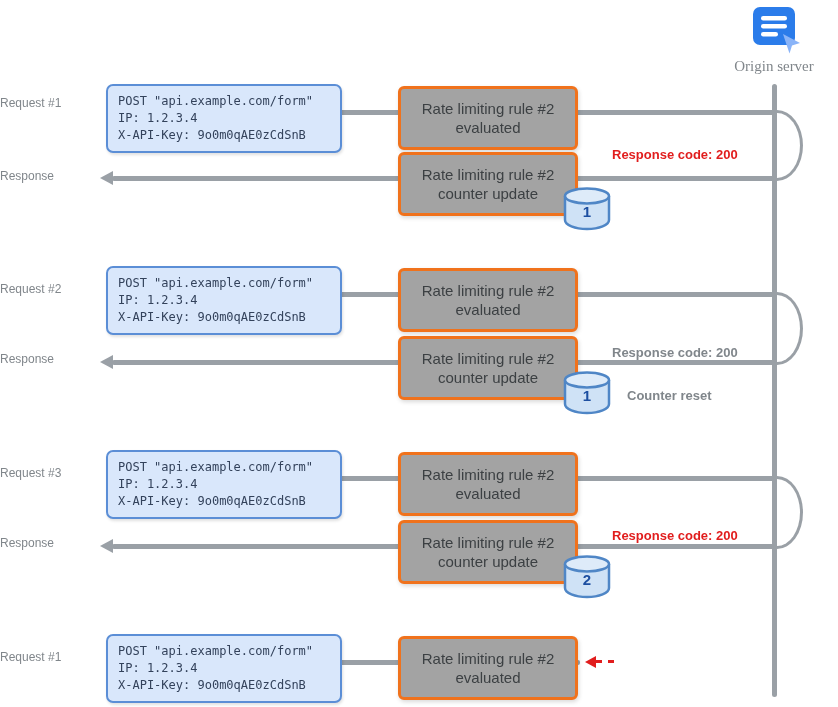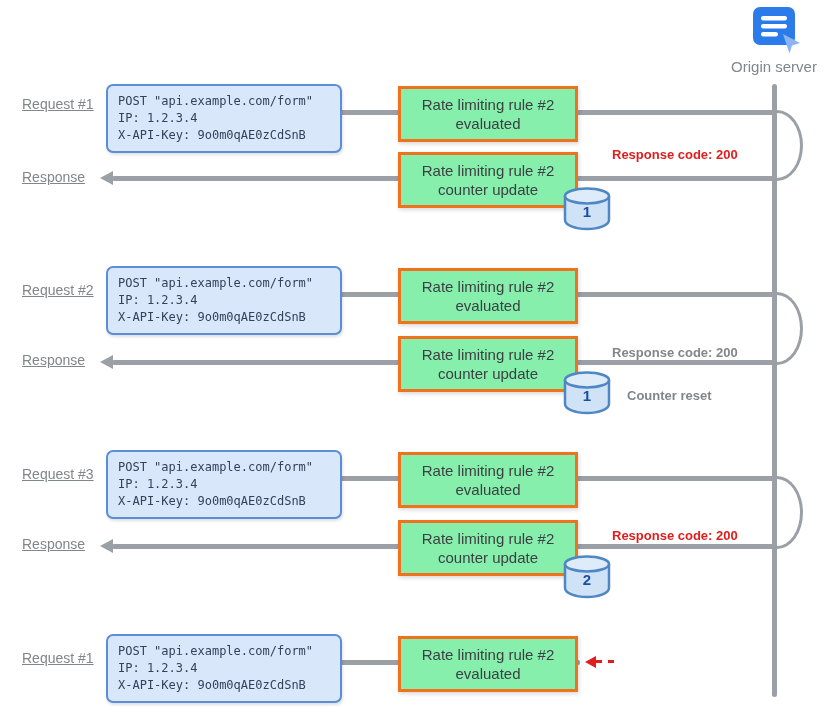--- a/index.html
+++ b/index.html
@@ -2,21 +2,21 @@
 <html><head>
 <meta charset="utf-8">
 <style>
   html,body { margin:0; padding:0; background:#ffffff; }
   .canvas {
     position:relative; width:838px; height:707px; background:#ffffff;
     font-family:"Liberation Sans", sans-serif; overflow:hidden;
   }
   
   .lane-label {
-    position:absolute; left:22px; font-size:14px; color:#80868b; white-space:nowrap;text-decoration:underline;
+    position:absolute; left:0; font-size:12px; color:#80868b; white-space:nowrap;
   }
   
   .hline { position:absolute; height:5px; background:#9aa0a6; border-radius:2px; z-index:1; }
   .vline { position:absolute; width:5px; background:#9aa0a6; border-radius:3px; z-index:1; }
   .arrow-left {
     position:absolute; width:0; height:0; z-index:2;
     border-top:7px solid transparent; border-bottom:7px solid transparent;
     border-right:13px solid #9aa0a6;
   }
   .arc {
@@ -28,22 +28,22 @@
   
   .payload {
     position:absolute; left:106px; width:236px; box-sizing:border-box; z-index:2;
     background:#d9e7fb; border:2px solid #5b8ed6; border-radius:7px;
     padding:7px 10px; font-family:"DejaVu Sans Mono", monospace;
     font-size:12px; line-height:1.42; color:#33425b; white-space:nowrap;
     box-shadow:1px 2px 3px rgba(0,0,0,.12);
   }
   
   .obox {
-    position:absolute; left:398px; width:180px; height:56px; box-sizing:border-box; z-index:2;
-    background:#86efac; border:3px solid #f0721c; border-radius:0;
+    position:absolute; left:398px; width:180px; height:64px; box-sizing:border-box; z-index:2;
+    background:#a3a3a3; border:3px solid #f0721c; border-radius:6px;
     display:flex; align-items:center; justify-content:center; text-align:center;
     font-size:15px; line-height:1.3; color:#3c4043; padding:2px 8px;
     box-shadow:1px 2px 4px rgba(0,0,0,.15);
   }
   
   .cyl { position:absolute; left:562px; width:50px; height:46px; z-index:3; }
   .cyl svg { position:absolute; left:0; top:0; }
   .cyl .num {
     position:absolute; left:0; top:16px; width:100%; height:20px; line-height:20px;
     text-align:center; font-size:15px; font-weight:bold; color:#1d4fa1;
@@ -55,21 +55,21 @@
   .red-dash { position:absolute; width:18px; height:0; border-top:3px dashed #e11d1d; z-index:2; }
   .arrow-left-red {
     position:absolute; width:0; height:0; z-index:2;
     border-top:6px solid transparent; border-bottom:6px solid transparent;
     border-right:11px solid #e11d1d;
   }
   
   .origin-icon { position:absolute; left:750px; top:5px; width:54px; height:50px; z-index:2; }
   .origin-label {
     position:absolute; left:712px; top:58px; width:124px; text-align:center;
-    font-size:15px; color:#80868b; z-index:2;
+    font-size:15px; color:#80868b; z-index:2;font-family:Liberation Serif, serif;
   }
 </style>
 </head>
 <body>
 
 <div class="canvas">
 
   <div class="origin-icon">
     <svg width="54" height="50" viewBox="0 0 54 50">
       <rect x="3" y="2" width="42" height="38" rx="7" fill="#2b7cea"></rect>

